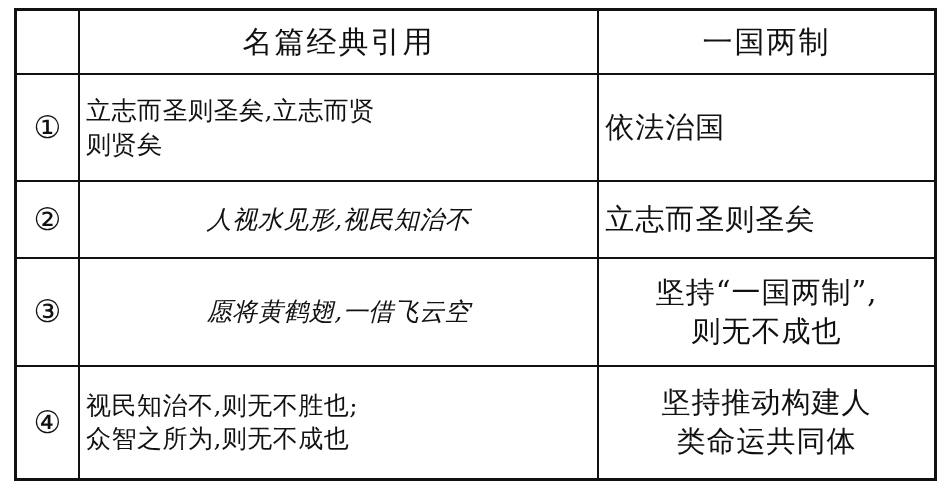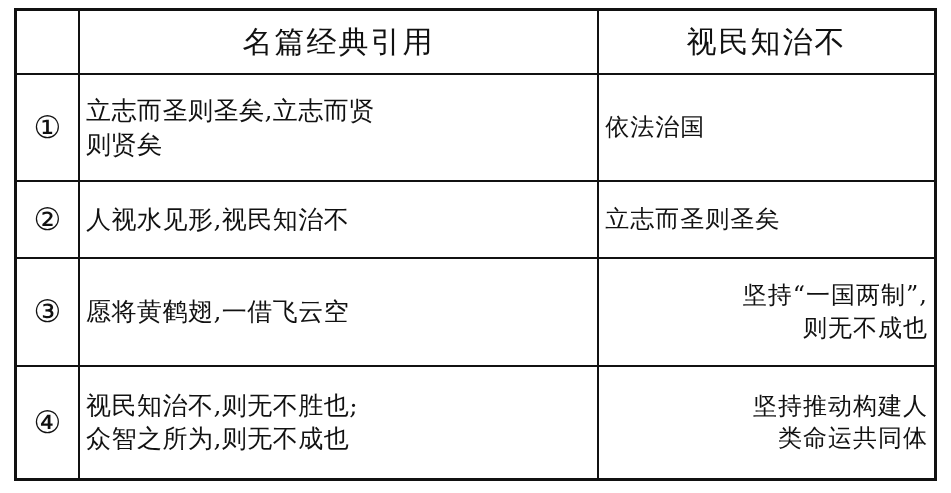--- a/index.html
+++ b/index.html
@@ -53,28 +53,30 @@
   .num-cell {
     font-size: 31px;
     line-height: 1;
   }
   .quote-cell {
     font-size: 25px;
     line-height: 1.35;
     letter-spacing: 0.5px;
   }
   .quote-cell.centered {
+    text-align: center;
+    font-style: italic;
   }
   .theme-cell {
-    font-size: 24px;
+    font-size: 29px;
     line-height: 1.35;
     letter-spacing: 1px;
   }
   .theme-cell.lefty {
-    text-align: right;
+    text-align: center;
   }
   .row-head { height: 62px; }
   .row-1 { height: 104px; }
   .row-2 { height: 74px; }
   .row-3 { height: 104px; }
   .row-4 { height: 110px; }
   .line { display: block; }
 </style>
 </head>
 <body>
@@ -83,21 +85,21 @@
   <table class="classic-table">
     <colgroup>
       <col class="col-num">
       <col class="col-quote">
       <col class="col-theme">
     </colgroup>
     <tbody>
       <tr class="row-head">
         <td class="col-num hdr-cell"></td>
         <td class="hdr-cell">名篇经典引用</td>
-        <td class="hdr-cell">视民知治不</td>
+        <td class="hdr-cell">一国两制</td>
       </tr>
 
       <tr class="row-1">
         <td class="col-num num-cell">①</td>
         <td class="quote-cell">
           <span class="line">立志而圣则圣矣,立志而贤</span>
           <span class="line">则贤矣</span>
         </td>
         <td class="theme-cell">
           <span class="line">依法治国</span>

